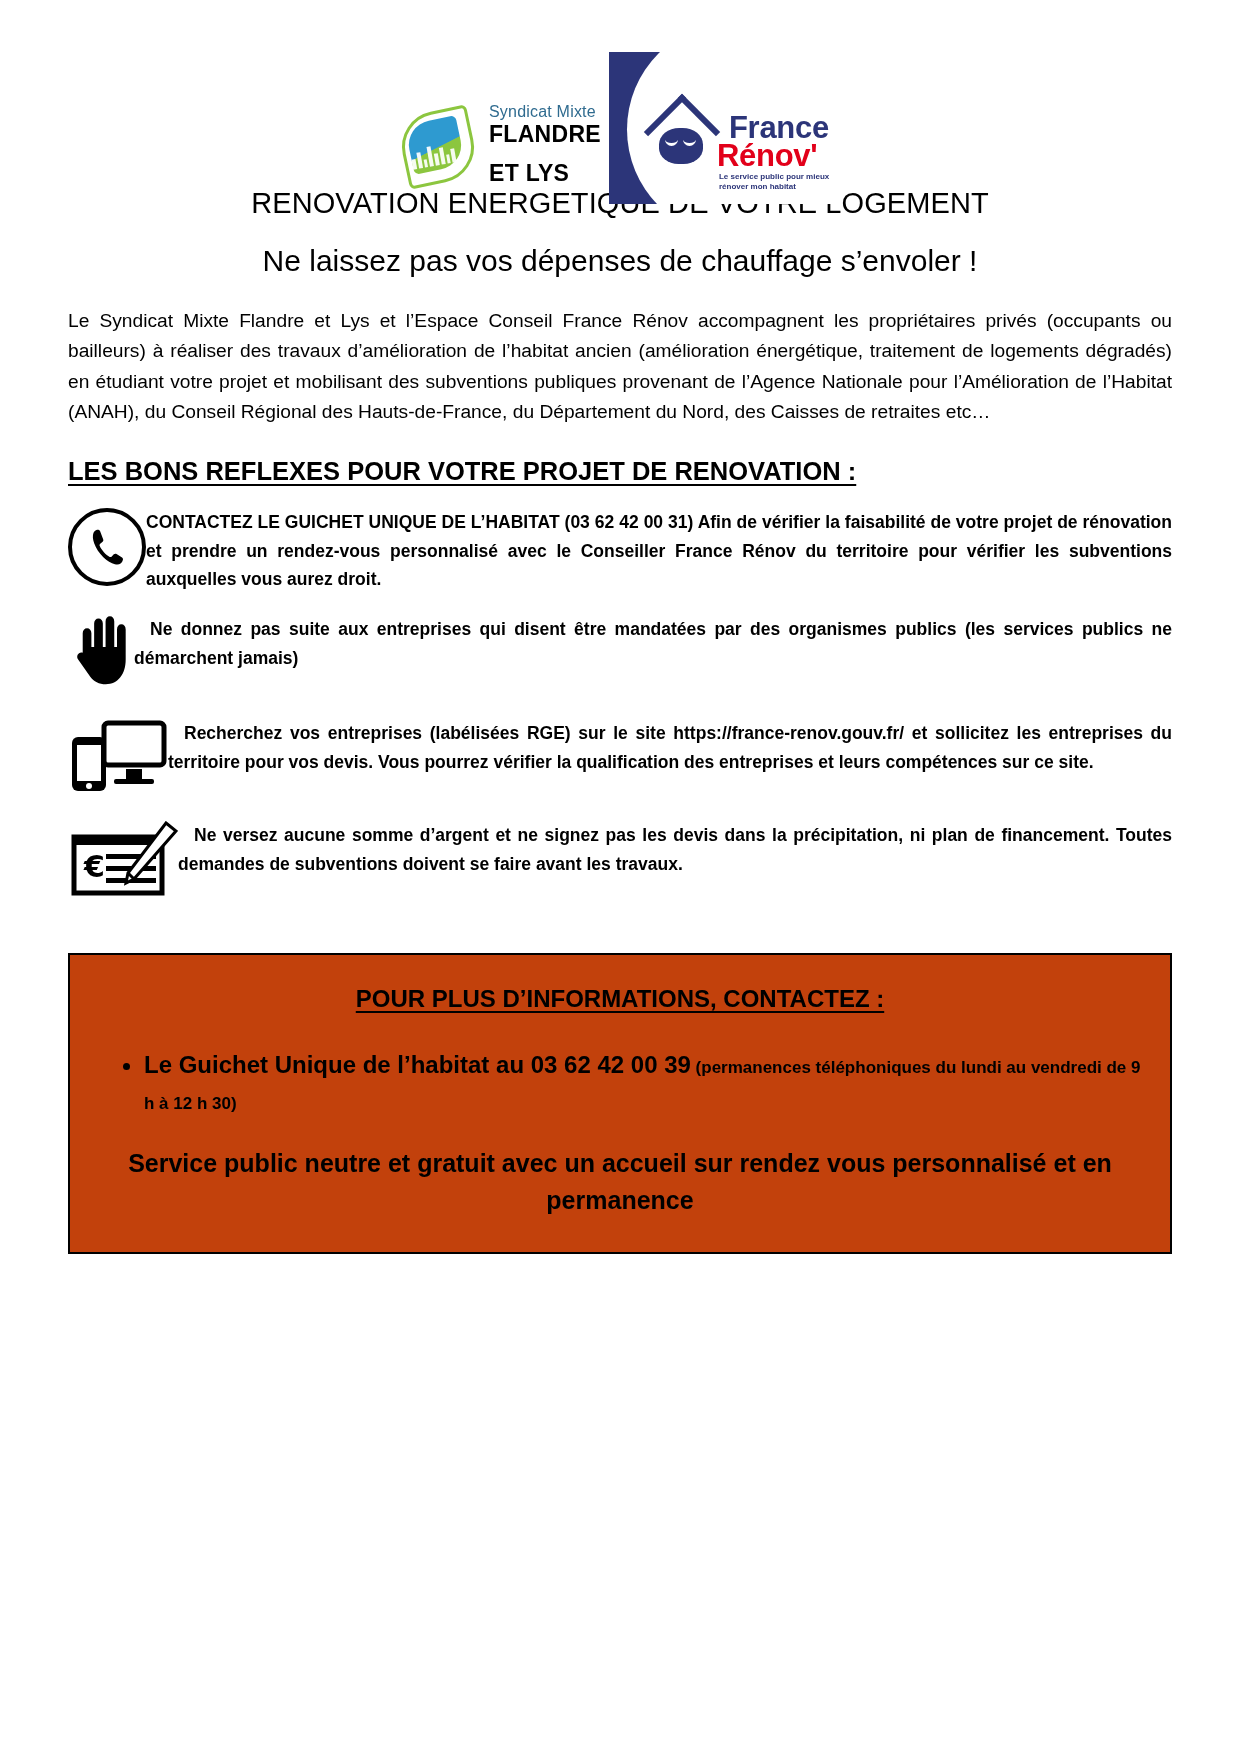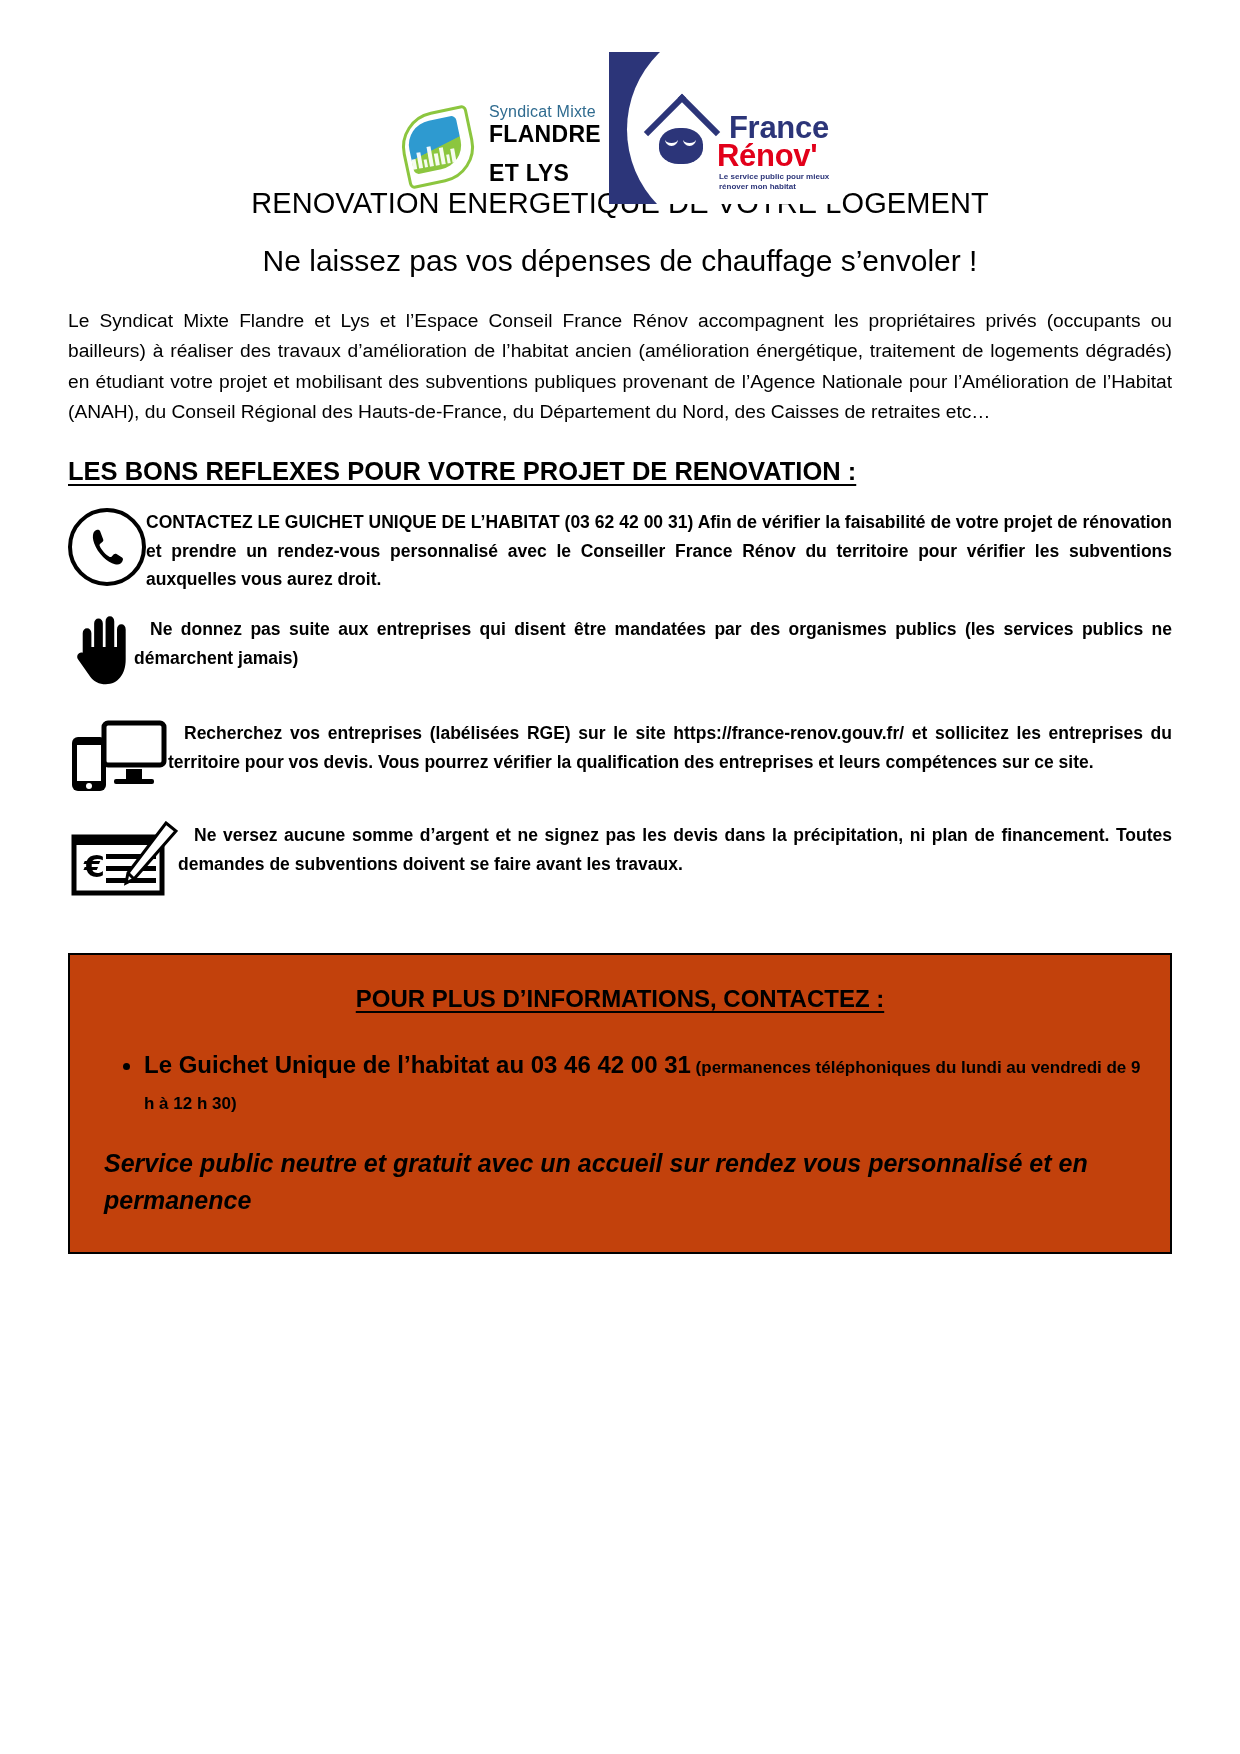--- a/index.html
+++ b/index.html
@@ -303,24 +303,24 @@
     font-size: 24px;
     font-weight: bold;
     line-height: 1.5;
   }
   .info-box li .note {
     font-size: 17px;
     font-weight: bold;
   }
   .info-box .closing {
     margin: 26px 8px 4px 8px;
+    text-align: center;
     font-size: 25px;
     font-weight: bold;
     line-height: 1.45;
-    font-style: italic;
   }
 </style>
 </head>
 <body>
 
 <div class="page">
 
   <div class="logo-row">
 
     <div class="logo-sml">
@@ -404,19 +404,19 @@
       <path d="M98 2 L108 10 L66 58 L58 62 L60 52 Z" fill="#ffffff" stroke="#000" stroke-width="3"></path>
       <path d="M60 52 L66 58" stroke="#000" stroke-width="3"></path>
     </svg>
     <span class="lead-space"></span><span>Ne versez aucune somme d’argent et ne signez pas les devis dans la précipitation, ni plan de financement. Toutes demandes de subventions doivent se faire avant les travaux.</span>
   </div>
 
   <div class="info-box">
     <div class="box-title">POUR PLUS D’INFORMATIONS, CONTACTEZ :</div>
     <ul>
       <li>
-        <span>Le Guichet Unique de l’habitat au 03 46 42 00 31</span><span class="note"> (permanences téléphoniques du lundi au vendredi de 9 h à 12 h 30)</span>
+        <span>Le Guichet Unique de l’habitat au 03 62 42 00 39</span><span class="note"> (permanences téléphoniques du lundi au vendredi de 9 h à 12 h 30)</span>
       </li>
     </ul>
     <div class="closing">Service public neutre et gratuit avec un accueil sur rendez vous personnalisé et en permanence</div>
   </div>
 
 </div>
 
 </body></html>

